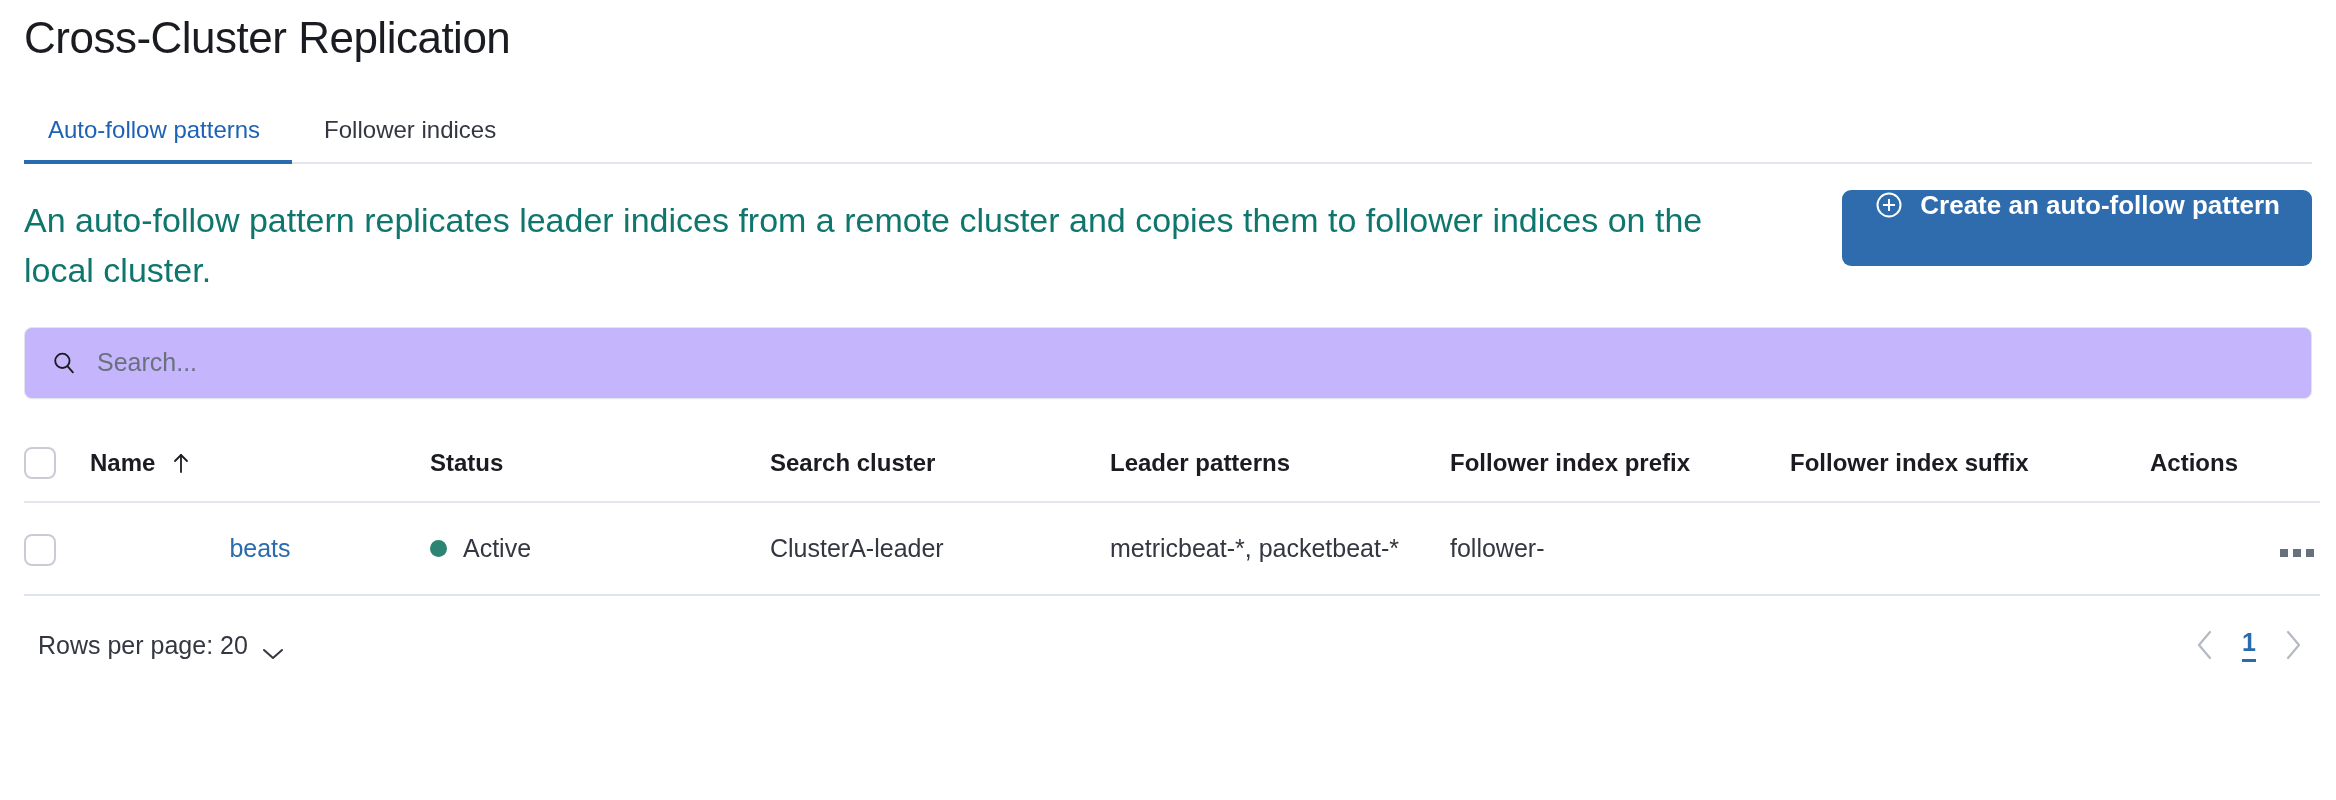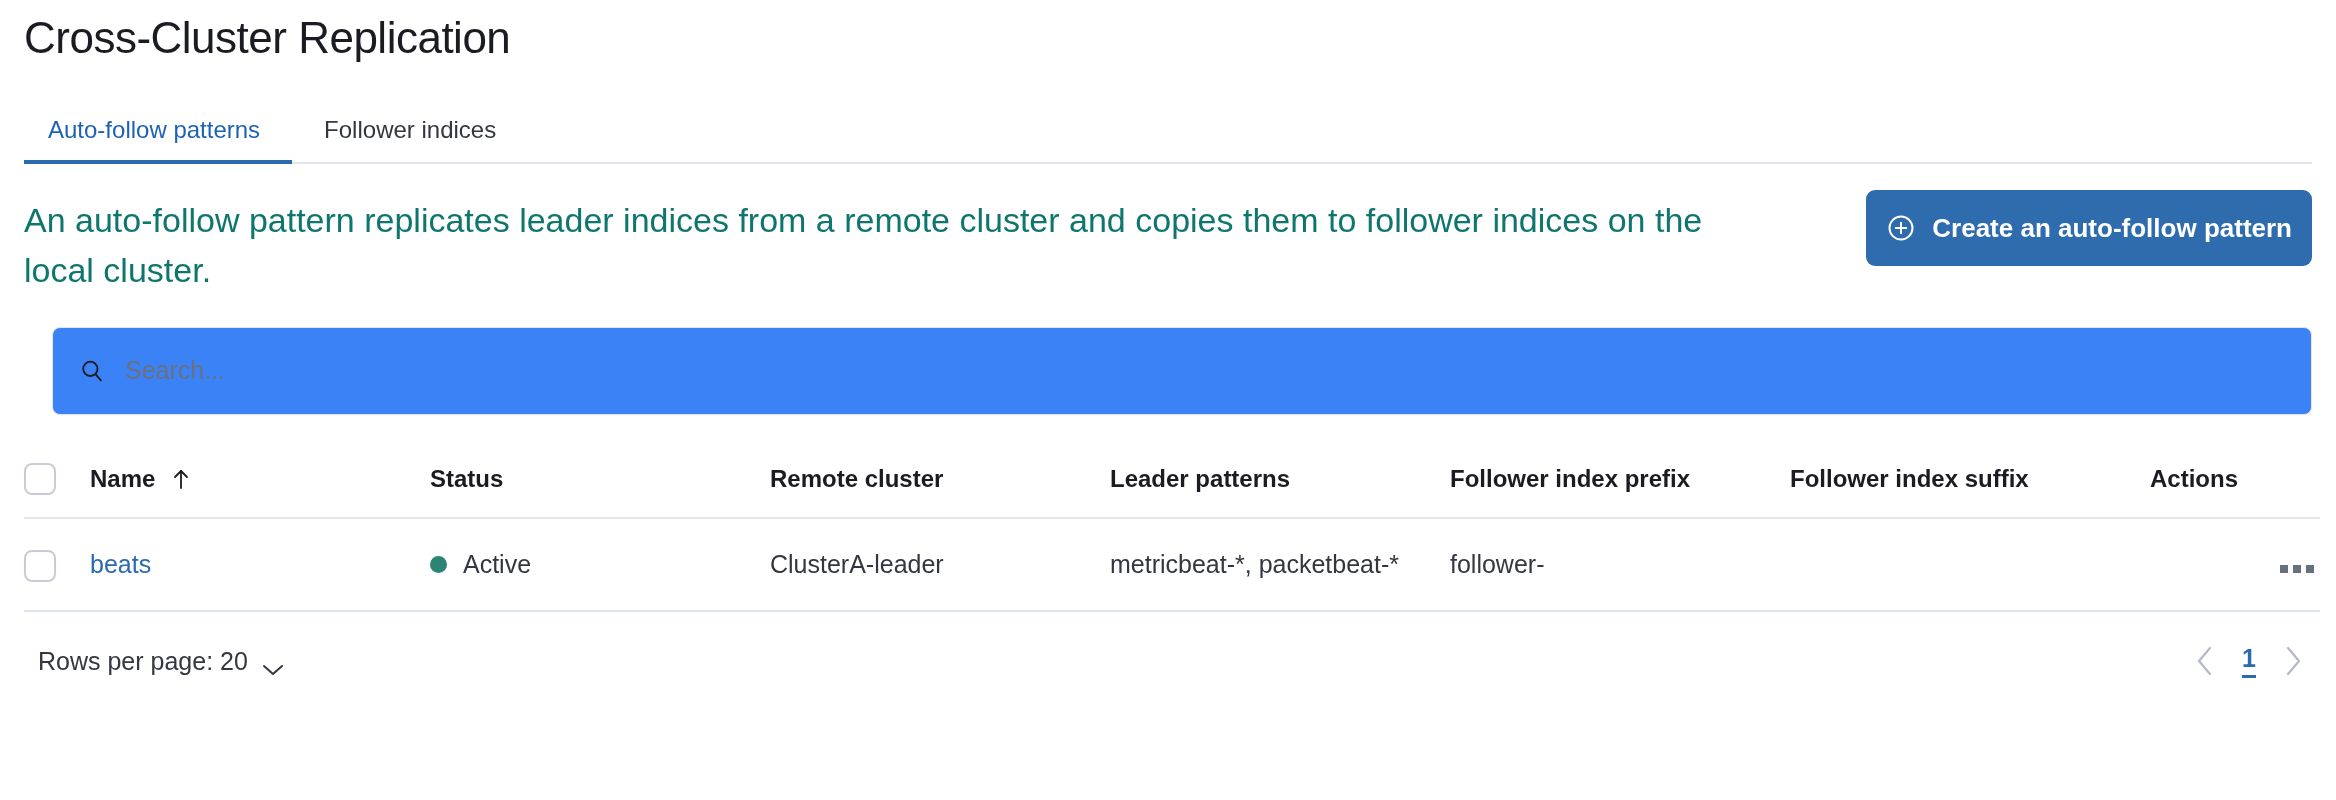--- a/index.html
+++ b/index.html
@@ -86,50 +86,48 @@
     max-width: 1700px;
     flex: 1 1 auto;
   }
   .create-btn {
     flex: 0 0 auto;
     background: #2f6cae;
     color: #ffffff;
     border: none;
     border-radius: 9px;
     height: 76px;
-    padding: 0 20px;
-    display: inline-flex;
-    align-items: center;
+    padding: 0 32px;
+    display: inline-flex;
     gap: 16px;
     font-size: 26px;
     font-weight: 700;
     font-family: inherit;
     cursor: pointer;
     margin-top: -6px;
     margin-right: 0;
   }
   .create-btn .plus-icon {
     display: inline-flex;
     width: 30px; height: 30px;
     flex: 0 0 auto;
   }
 
   
   .search-wrap {
     margin-top: 32px;
-    height: 88px;
-    background: #3b82f6;
+    height: 72px;
+    background: #c4b5fd;
     border: 1px solid #e2e5ee;
     border-radius: 8px;
     display: flex;
     align-items: center;
     padding: 0 26px;
     box-sizing: border-box;
     box-shadow: 0 1px 0 rgba(0,0,0,0.02);
-    margin-left: 28px;
   }
   .search-icon {
     width: 26px; height: 26px;
     flex: 0 0 auto;
     margin-right: 18px;
     color: #1a1c21;
   }
   .search-input {
     border: none;
     outline: none;
@@ -161,21 +159,21 @@
   }
   table.data-table tbody td {
     font-size: 25px;
     color: #343741;
     padding: 28px 0 28px 0;
     border-bottom: 2px solid #dfe3ee;
     vertical-align: middle;
     line-height: 1.4;
   }
   .col-check  { width: 66px; }
-  .col-name   { width: 340px; }
+  .col-name   { width: 340px; text-align: center; }
   .col-status { width: 340px; }
   .col-remote { width: 340px; }
   .col-leader { width: 340px; }
   .col-prefix { width: 340px; }
   .col-suffix { width: 360px; }
   .col-actions{ width: 170px; text-align: right; }
   th.col-actions, td.col-actions { text-align: right; padding-right: 16px; }
 
   .chk {
     width: 32px; height: 32px;
@@ -324,21 +322,21 @@
         <th class="col-name">
           <span>Name</span>
           <span class="sort-arrow">
             <svg viewBox="0 0 18 22" width="18" height="22" fill="none" stroke="#1a1c21" stroke-width="1.8" stroke-linecap="round" stroke-linejoin="round">
               <line x1="9" y1="20" x2="9" y2="3"></line>
               <polyline points="3,9 9,3 15,9"></polyline>
             </svg>
           </span>
         </th>
         <th class="col-status">Status</th>
-        <th class="col-remote">Remote cluster</th>
+        <th class="col-remote">Search cluster</th>
         <th class="col-leader">Leader patterns</th>
         <th class="col-prefix">Follower index prefix</th>
         <th class="col-suffix">Follower index suffix</th>
         <th class="col-actions">Actions</th>
       </tr>
     </thead>
     <tbody>
       <tr>
         <td class="col-check">
           <span class="chk"></span>

